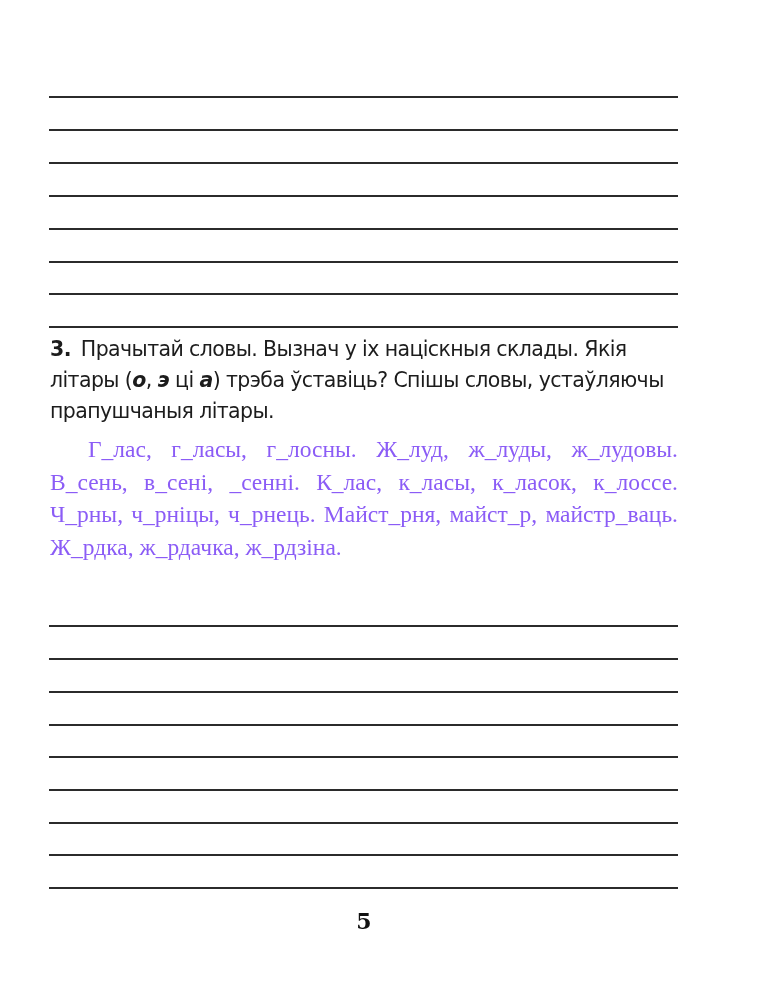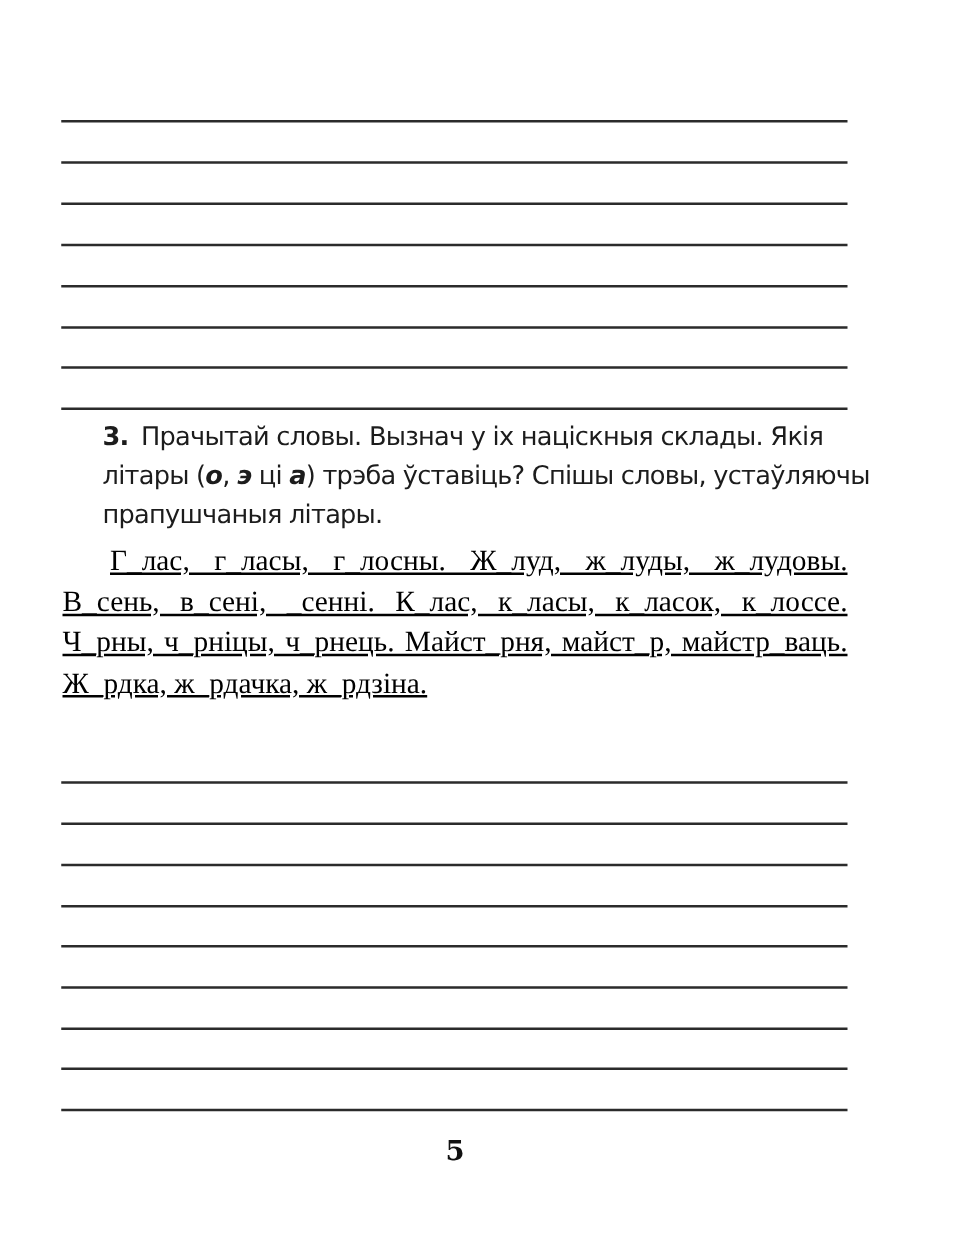--- a/index.html
+++ b/index.html
@@ -1,28 +1,28 @@
 <!DOCTYPE html>
 <html><head>
   <meta charset="utf-8">
   <style>
     html, body { margin: 0; padding: 0; background: #ffffff; }
     body { width: 768px; height: 1000px; position: relative; overflow: hidden; color: #1a1a1a; }
     .rule { position: absolute; left: 49px; width: 629px; height: 0; border-top: 2px solid #2b2b2b; }
     .task {
       position: absolute; left: 50px; top: 334px; width: 630px;
       font-family: "DejaVu Sans", sans-serif; font-size: 20.5px; line-height: 31px;
-      letter-spacing: -0.6px; color: #1c1c1c; margin-left: 32px;
+      letter-spacing: -0.6px; color: #1c1c1c;
     }
     .task .num { font-weight: bold; margin-right: 10px; }
     .task .it { font-weight: bold; font-style: italic; }
     .exercise {
       position: absolute; left: 50px; top: 433px; width: 628px;
       font-family: "Liberation Serif", serif; font-size: 23.5px; line-height: 32.5px;
-      text-align: justify; text-indent: 38px; color: #000000; hyphens: none; text-decoration: underline;
+      text-align: justify; text-indent: 38px; color: #8b5cf6; hyphens: none;
     }
     .page-number {
       position: absolute; left: 354px; top: 908px; width: 20px; text-align: center;
       font-family: "DejaVu Serif", serif; font-weight: bold; font-size: 22px; color: #111;
     }
   </style>
 </head>
 <body>
 
 <div>

